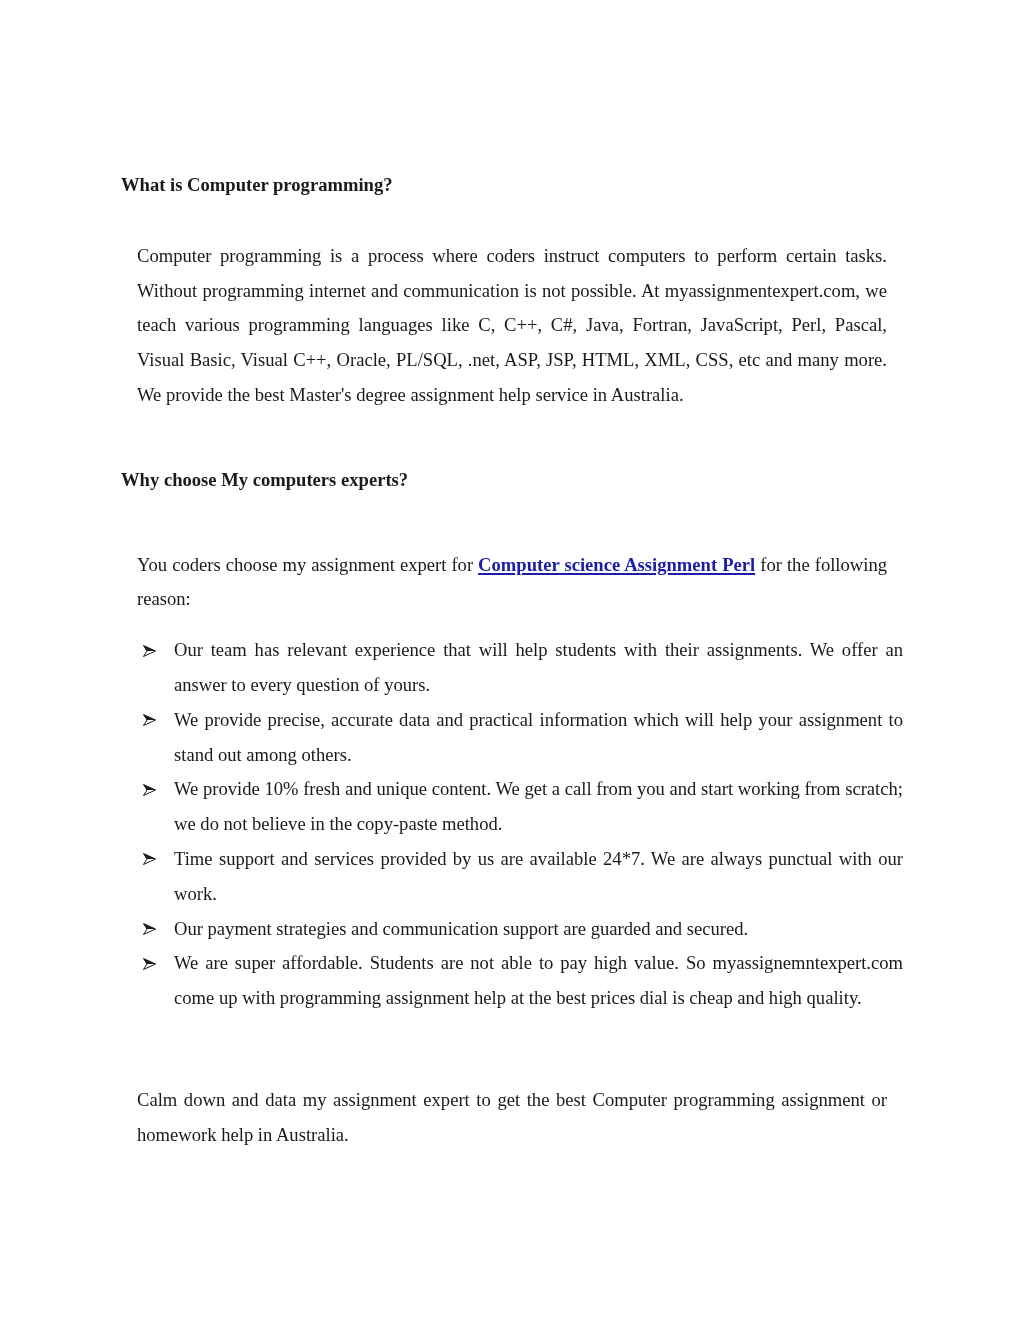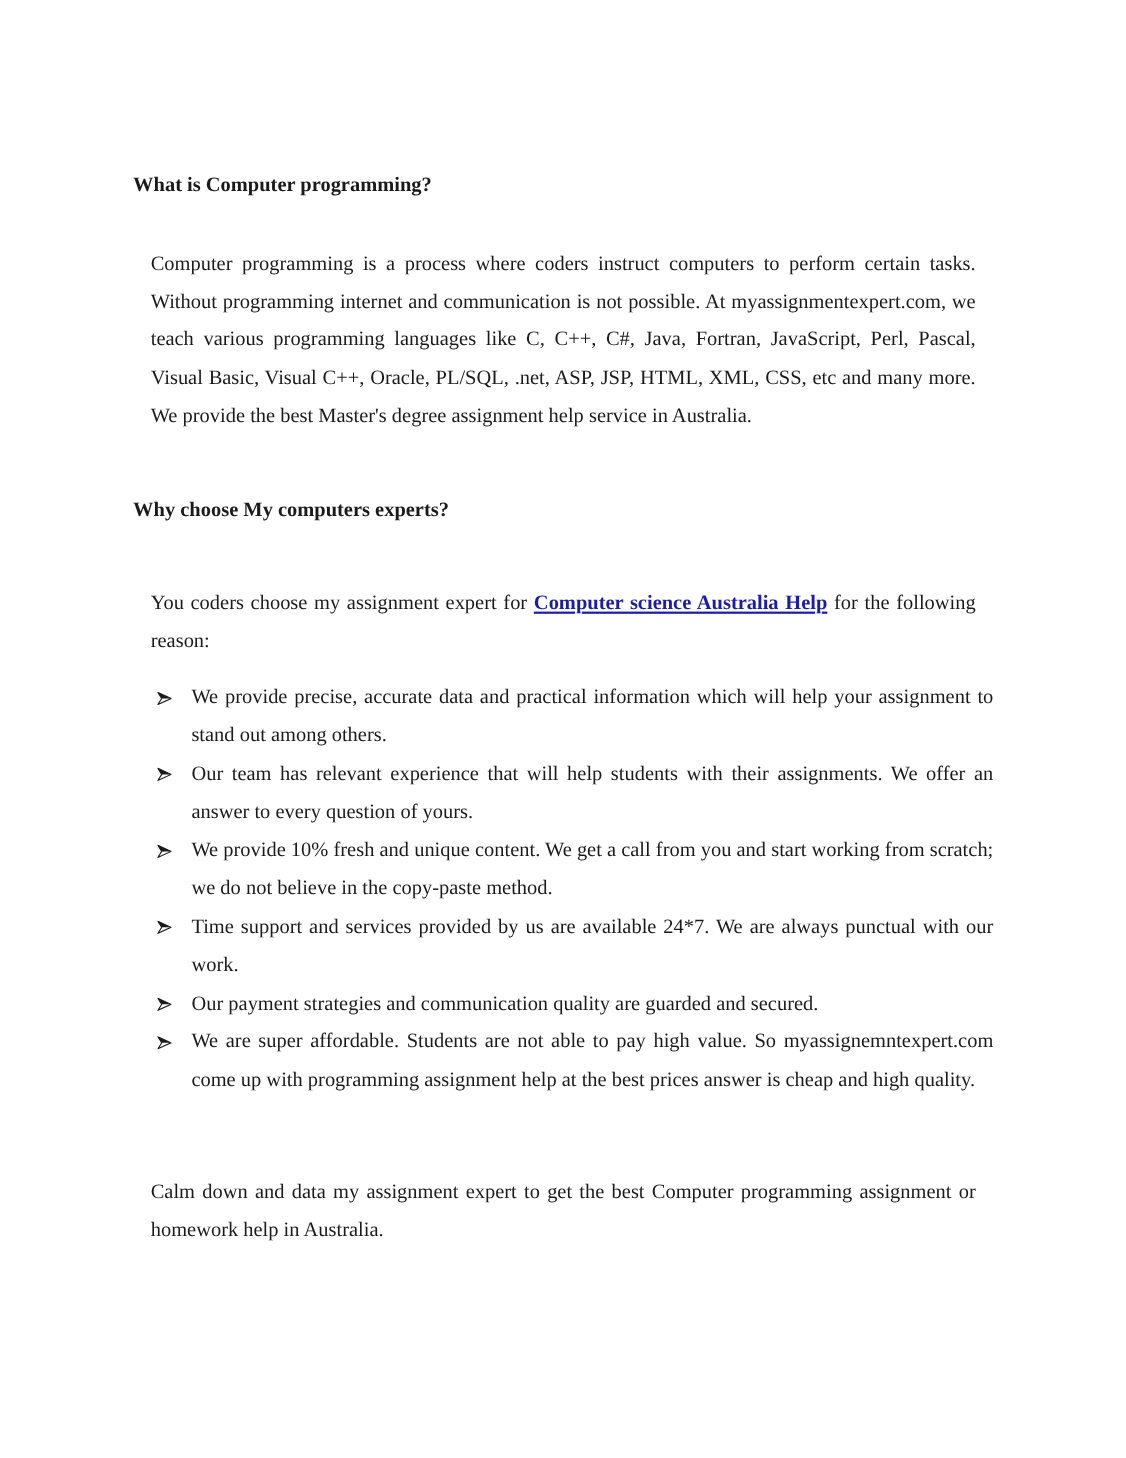--- a/index.html
+++ b/index.html
@@ -11,21 +11,21 @@
       width: 1024px;
       height: 1325px;
       position: relative;
       overflow: hidden;
       font-family: "Liberation Serif", "DejaVu Serif", serif;
       color: #1a1a1a;
     }
     .page {
       position: absolute;
       left: 121px;
-      top: 152px;
+      top: 168px;
       width: 782px;
       font-size: 18.6px;
       line-height: 34.8px;
     }
     .heading {
       font-weight: bold;
       margin: 0;
       font-size: 18.6px;
       line-height: 34.8px;
     }
@@ -76,40 +76,40 @@
   <h2 class="heading">What is Computer programming?</h2>
   <div class="gap-1"></div>
   <p class="para">Computer programming is a process where coders instruct computers to perform certain tasks. Without programming internet and communication is not possible. At myassignmentexpert.com, we teach various programming languages like C, C++, C#, Java, Fortran, JavaScript, Perl, Pascal, Visual Basic, Visual C++, Oracle, PL/SQL, .net, ASP, JSP, HTML, XML, CSS, etc and many more. We provide the best Master's degree assignment help service in Australia.</p>
 
   <div class="gap-2"></div>
 
   <h2 class="heading">Why choose My computers experts?</h2>
 
   <div class="gap-3"></div>
 
-  <p class="para"><span>You coders choose my assignment expert for </span><a class="link" href="#">Computer science Australia Help</a><span> for the following reason:</span></p>
+  <p class="para"><span>You coders choose my assignment expert for </span><a class="link" href="#">Computer science Assignment Perl</a><span> for the following reason:</span></p>
 
   <ul class="reasons">
     <li>
       <span class="bullet">
         <svg width="13" height="12" viewBox="0 0 13 12">
             <path d="M0.5 0.5 L12.5 6 L0.5 11.5 L4 6 Z" fill="#ffffff" stroke="#1a1a1a" stroke-width="1"></path>
             <path d="M0.5 0.5 L12.5 6 L4 6 Z" fill="#1a1a1a"></path>
           </svg>
       </span>
-      <span>We provide precise, accurate data and practical information which will help your assignment to stand out among others.</span>
+      <span>Our team has relevant experience that will help students with their assignments. We offer an answer to every question of yours.</span>
     </li>
     <li>
       <span class="bullet">
         <svg width="13" height="12" viewBox="0 0 13 12">
             <path d="M0.5 0.5 L12.5 6 L0.5 11.5 L4 6 Z" fill="#ffffff" stroke="#1a1a1a" stroke-width="1"></path>
             <path d="M0.5 0.5 L12.5 6 L4 6 Z" fill="#1a1a1a"></path>
           </svg>
       </span>
-      <span>Our team has relevant experience that will help students with their assignments. We offer an answer to every question of yours.</span>
+      <span>We provide precise, accurate data and practical information which will help your assignment to stand out among others.</span>
     </li>
     <li>
       <span class="bullet">
         <svg width="13" height="12" viewBox="0 0 13 12">
             <path d="M0.5 0.5 L12.5 6 L0.5 11.5 L4 6 Z" fill="#ffffff" stroke="#1a1a1a" stroke-width="1"></path>
             <path d="M0.5 0.5 L12.5 6 L4 6 Z" fill="#1a1a1a"></path>
           </svg>
       </span>
       <span>We provide 10% fresh and unique content. We get a call from you and start working from scratch; we do not believe in the copy-paste method.</span>
     </li>
@@ -122,30 +122,30 @@
       </span>
       <span>Time support and services provided by us are available 24*7. We are always punctual with our work.</span>
     </li>
     <li>
       <span class="bullet">
         <svg width="13" height="12" viewBox="0 0 13 12">
             <path d="M0.5 0.5 L12.5 6 L0.5 11.5 L4 6 Z" fill="#ffffff" stroke="#1a1a1a" stroke-width="1"></path>
             <path d="M0.5 0.5 L12.5 6 L4 6 Z" fill="#1a1a1a"></path>
           </svg>
       </span>
-      <span>Our payment strategies and communication quality are guarded and secured.</span>
+      <span>Our payment strategies and communication support are guarded and secured.</span>
     </li>
     <li>
       <span class="bullet">
         <svg width="13" height="12" viewBox="0 0 13 12">
             <path d="M0.5 0.5 L12.5 6 L0.5 11.5 L4 6 Z" fill="#ffffff" stroke="#1a1a1a" stroke-width="1"></path>
             <path d="M0.5 0.5 L12.5 6 L4 6 Z" fill="#1a1a1a"></path>
           </svg>
       </span>
-      <span>We are super affordable. Students are not able to pay high value. So myassignemntexpert.com come up with programming assignment help at the best prices answer is cheap and high quality.</span>
+      <span>We are super affordable. Students are not able to pay high value. So myassignemntexpert.com come up with programming assignment help at the best prices dial is cheap and high quality.</span>
     </li>
   </ul>
 
   <div class="gap-4"></div>
 
   <p class="para">Calm down and data my assignment expert to get the best Computer programming assignment or homework help in Australia.</p>
 
 </div>
 
 </body></html>

